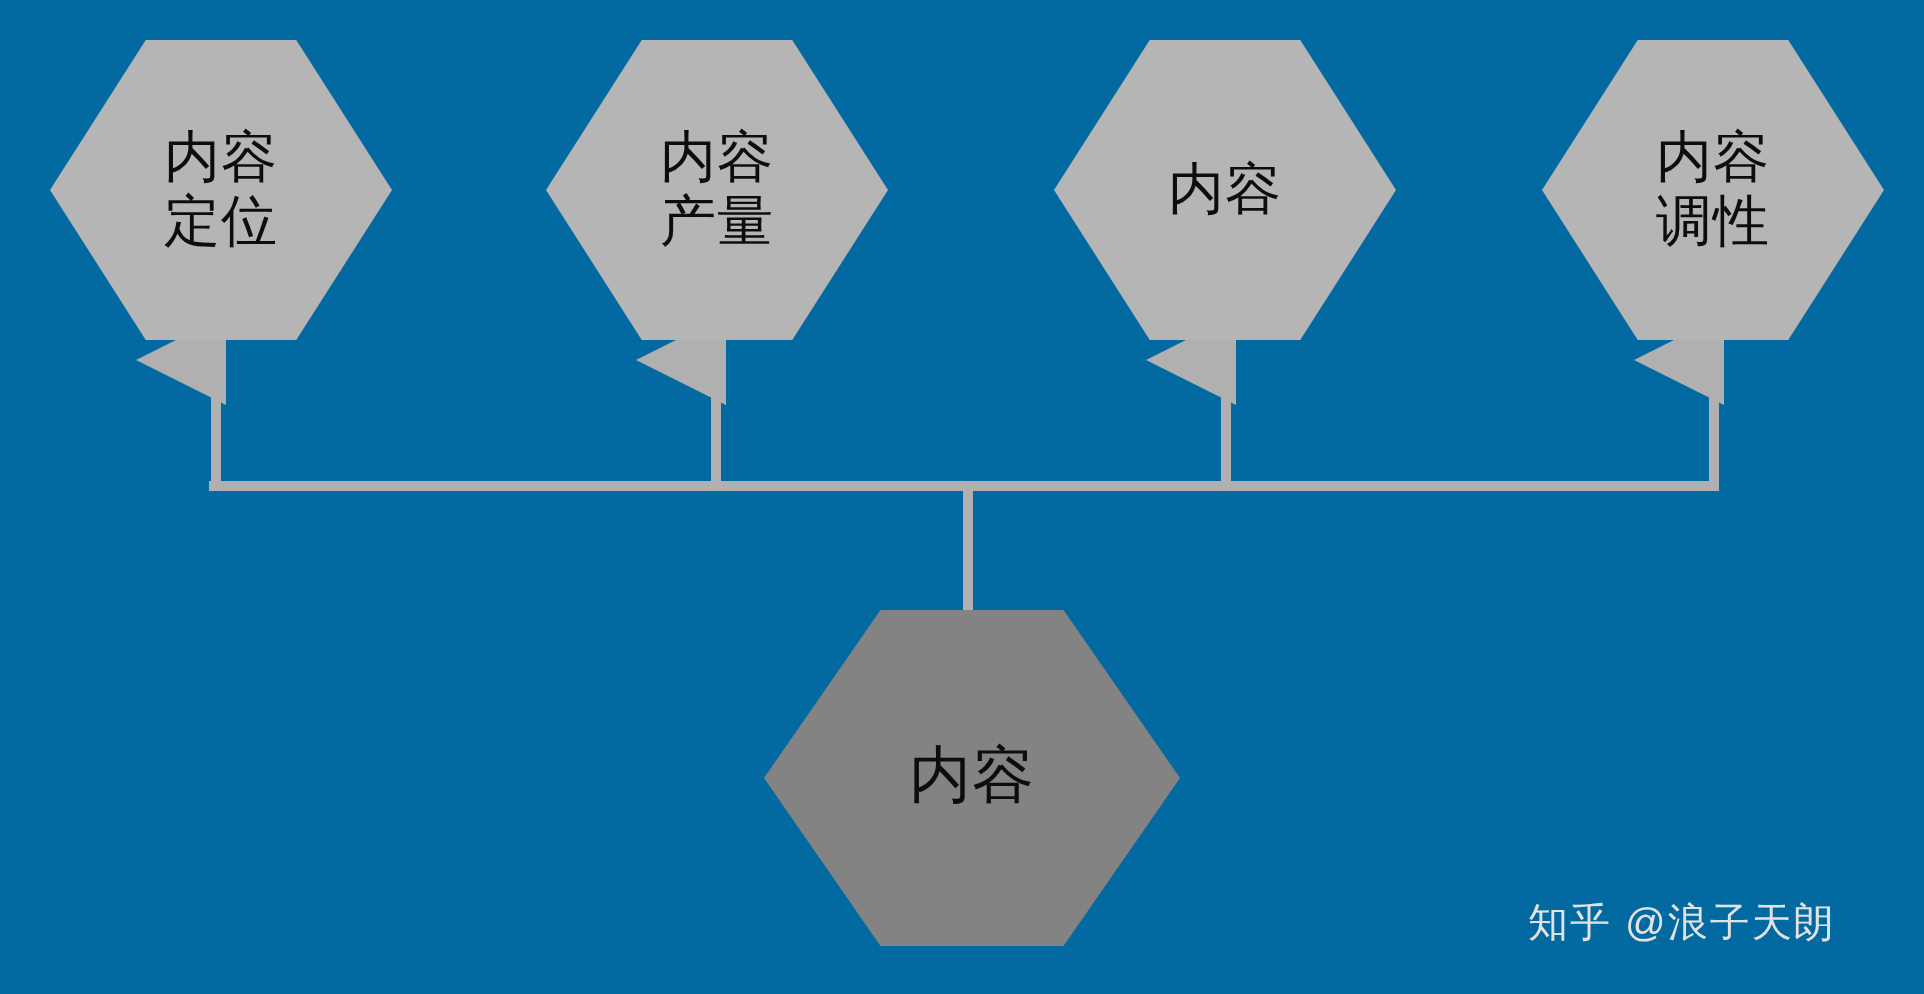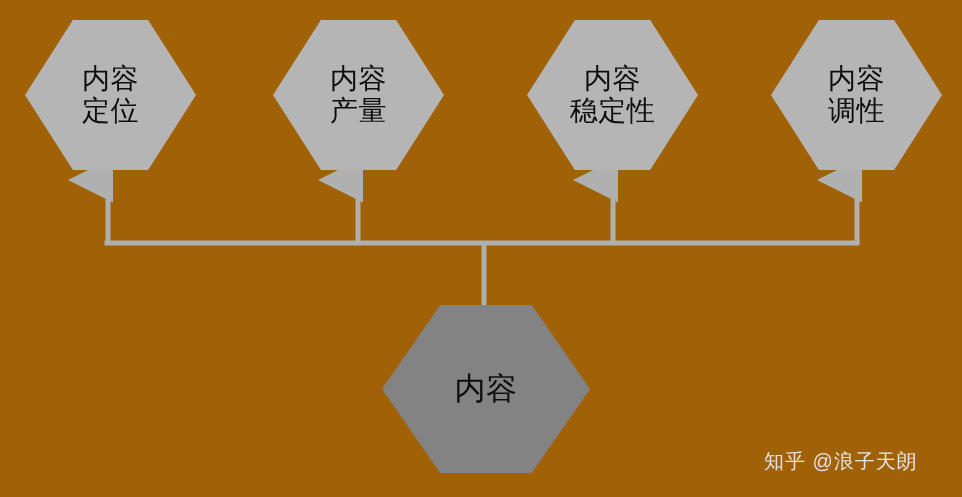--- a/index.html
+++ b/index.html
@@ -11,21 +11,21 @@
     width: 962px;
     height: 497px;
     background: #ffffff;
     font-family: "DejaVu Serif", "Liberation Serif", serif;
     overflow: hidden;
   }
   #diagram-root {
     position: relative;
     width: 962px;
     height: 497px;
-    background: #a16207;
+    background: #0369a1;
   }
   .connector-layer {
     position: absolute;
     left: 0;
     top: 0;
     width: 962px;
     height: 497px;
   }
   .node {
     position: absolute;
@@ -113,21 +113,20 @@
     <div class="node-label" style="color: rgb(13, 13, 13);">
       <span class="line">内容</span>
       <span class="line">产量</span>
     </div>
   </div>
 
   <div class="node node-top" style="left: 527px; top: 20px; width: 171px; height: 150px;">
     <div class="node-shape" style="background: rgb(181, 181, 181);"></div>
     <div class="node-label" style="color: rgb(13, 13, 13);">
       <span class="line">内容</span>
-      <span class="line">稳定性</span>
     </div>
   </div>
 
   <div class="node node-top" style="left: 771px; top: 20px; width: 171px; height: 150px;">
     <div class="node-shape" style="background: rgb(181, 181, 181);"></div>
     <div class="node-label" style="color: rgb(13, 13, 13);">
       <span class="line">内容</span>
       <span class="line">调性</span>
     </div>
   </div>

